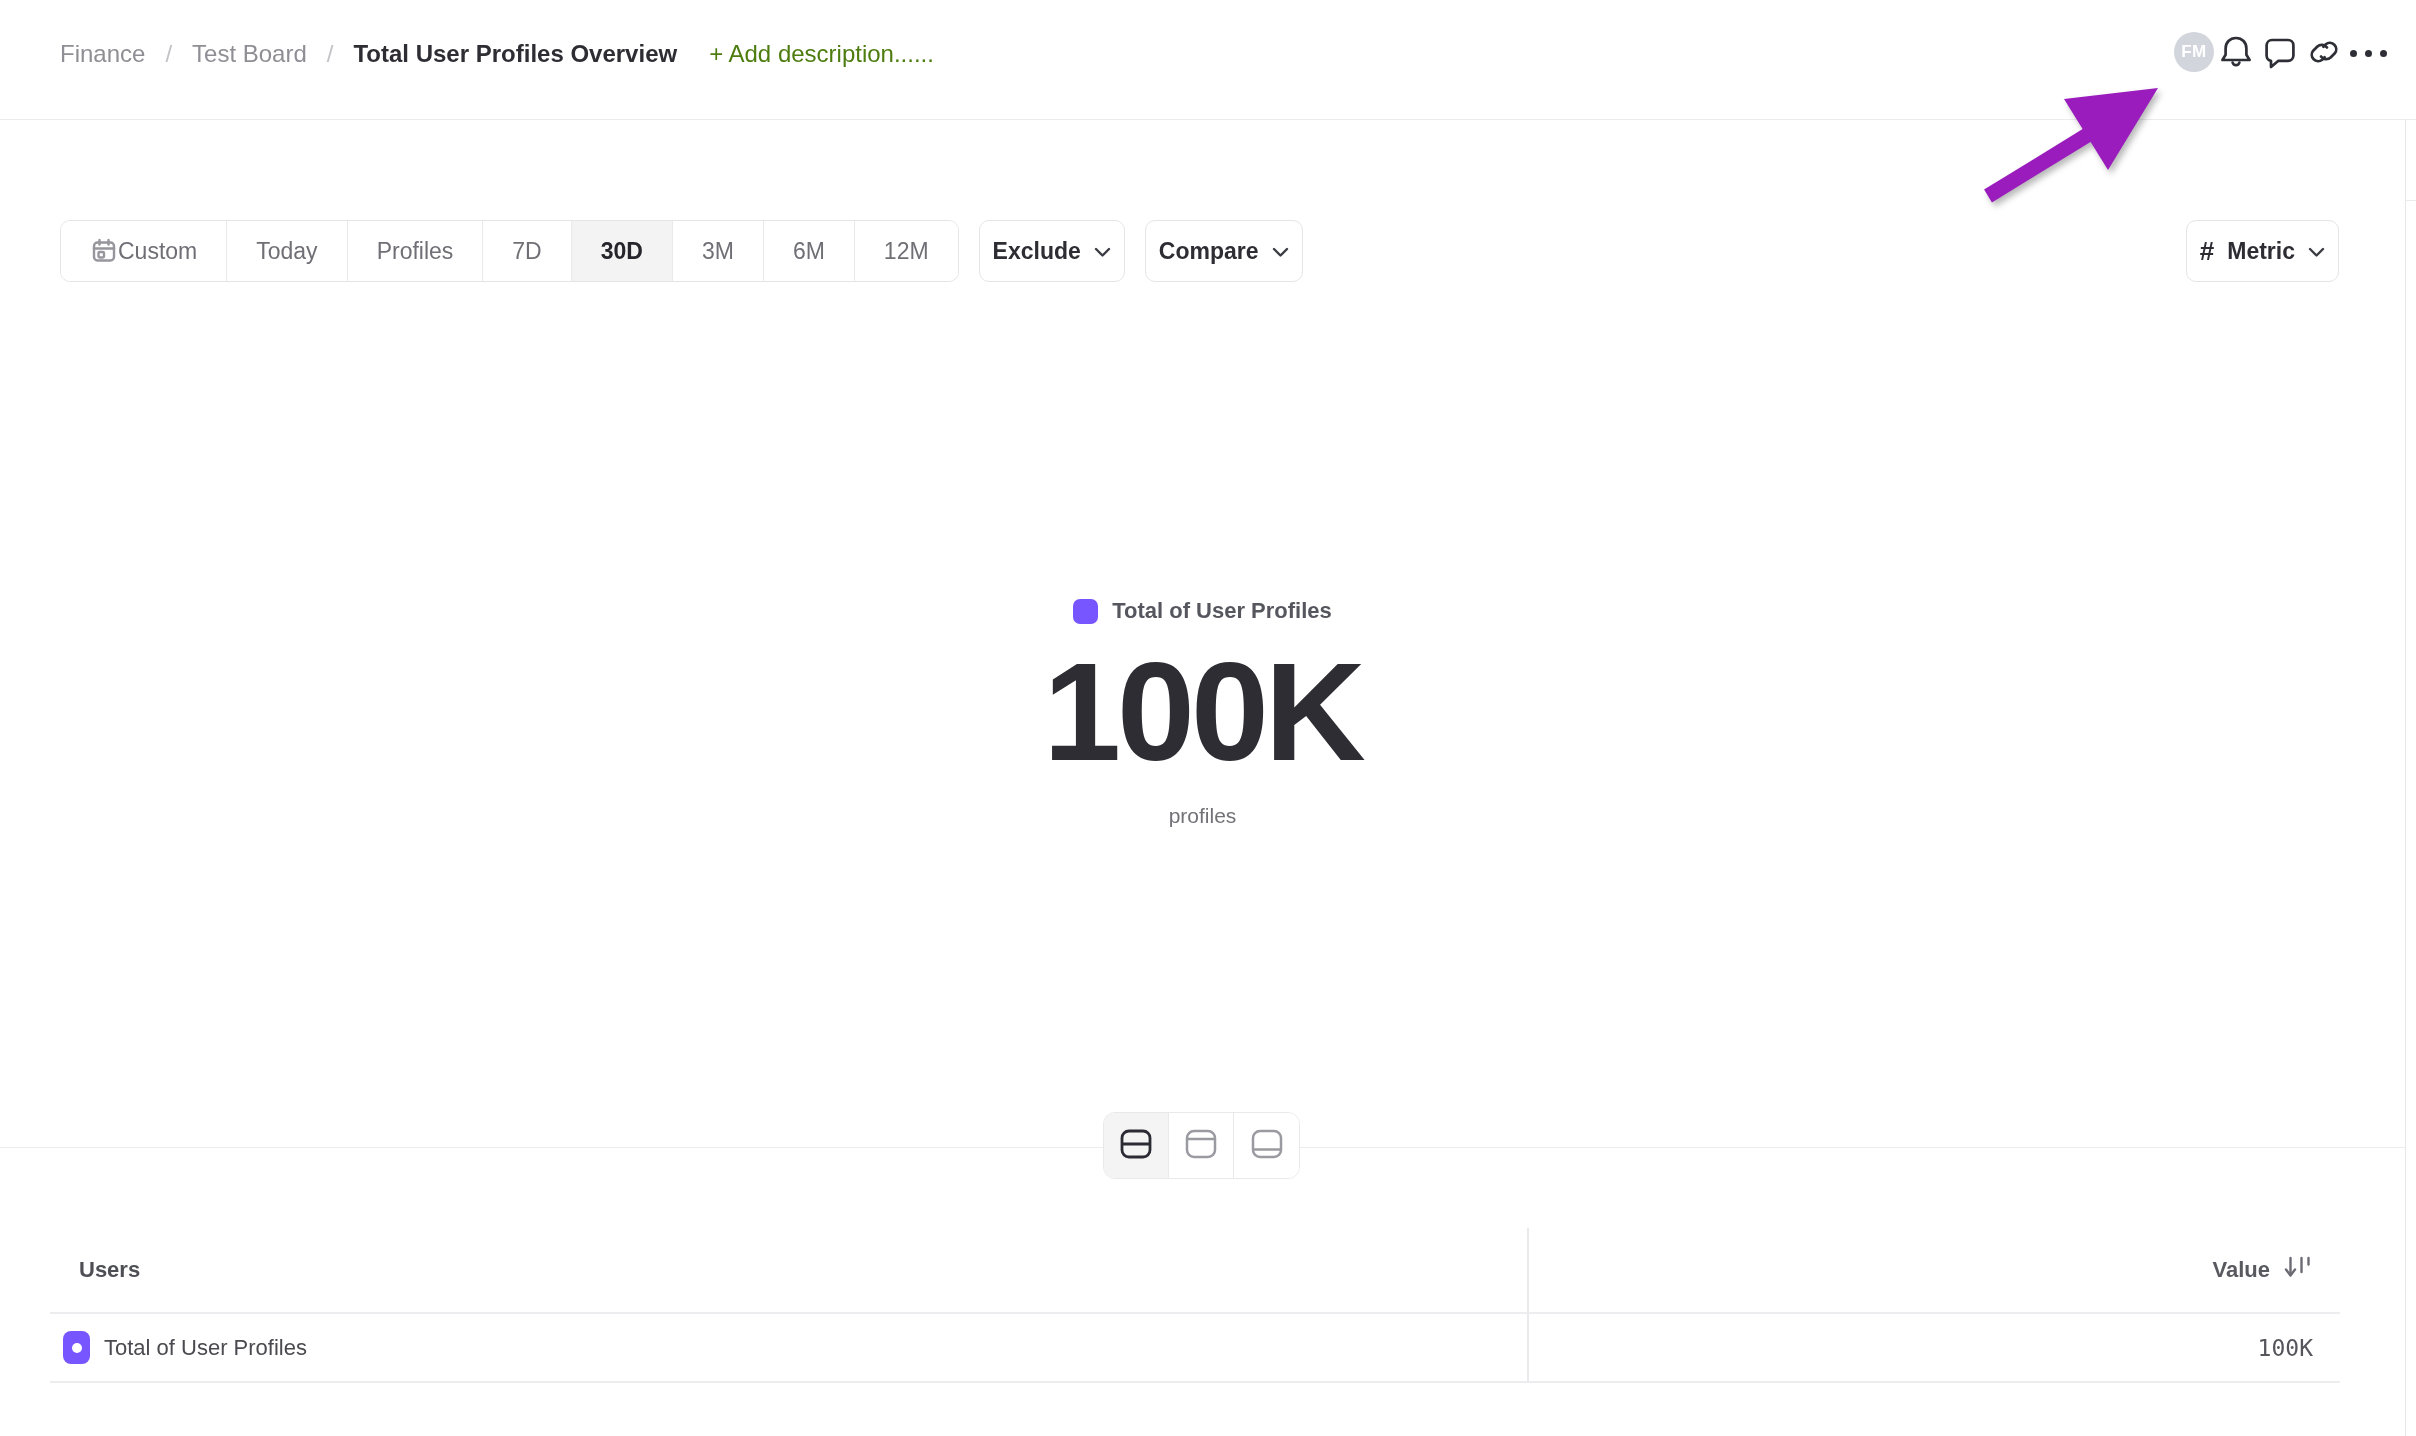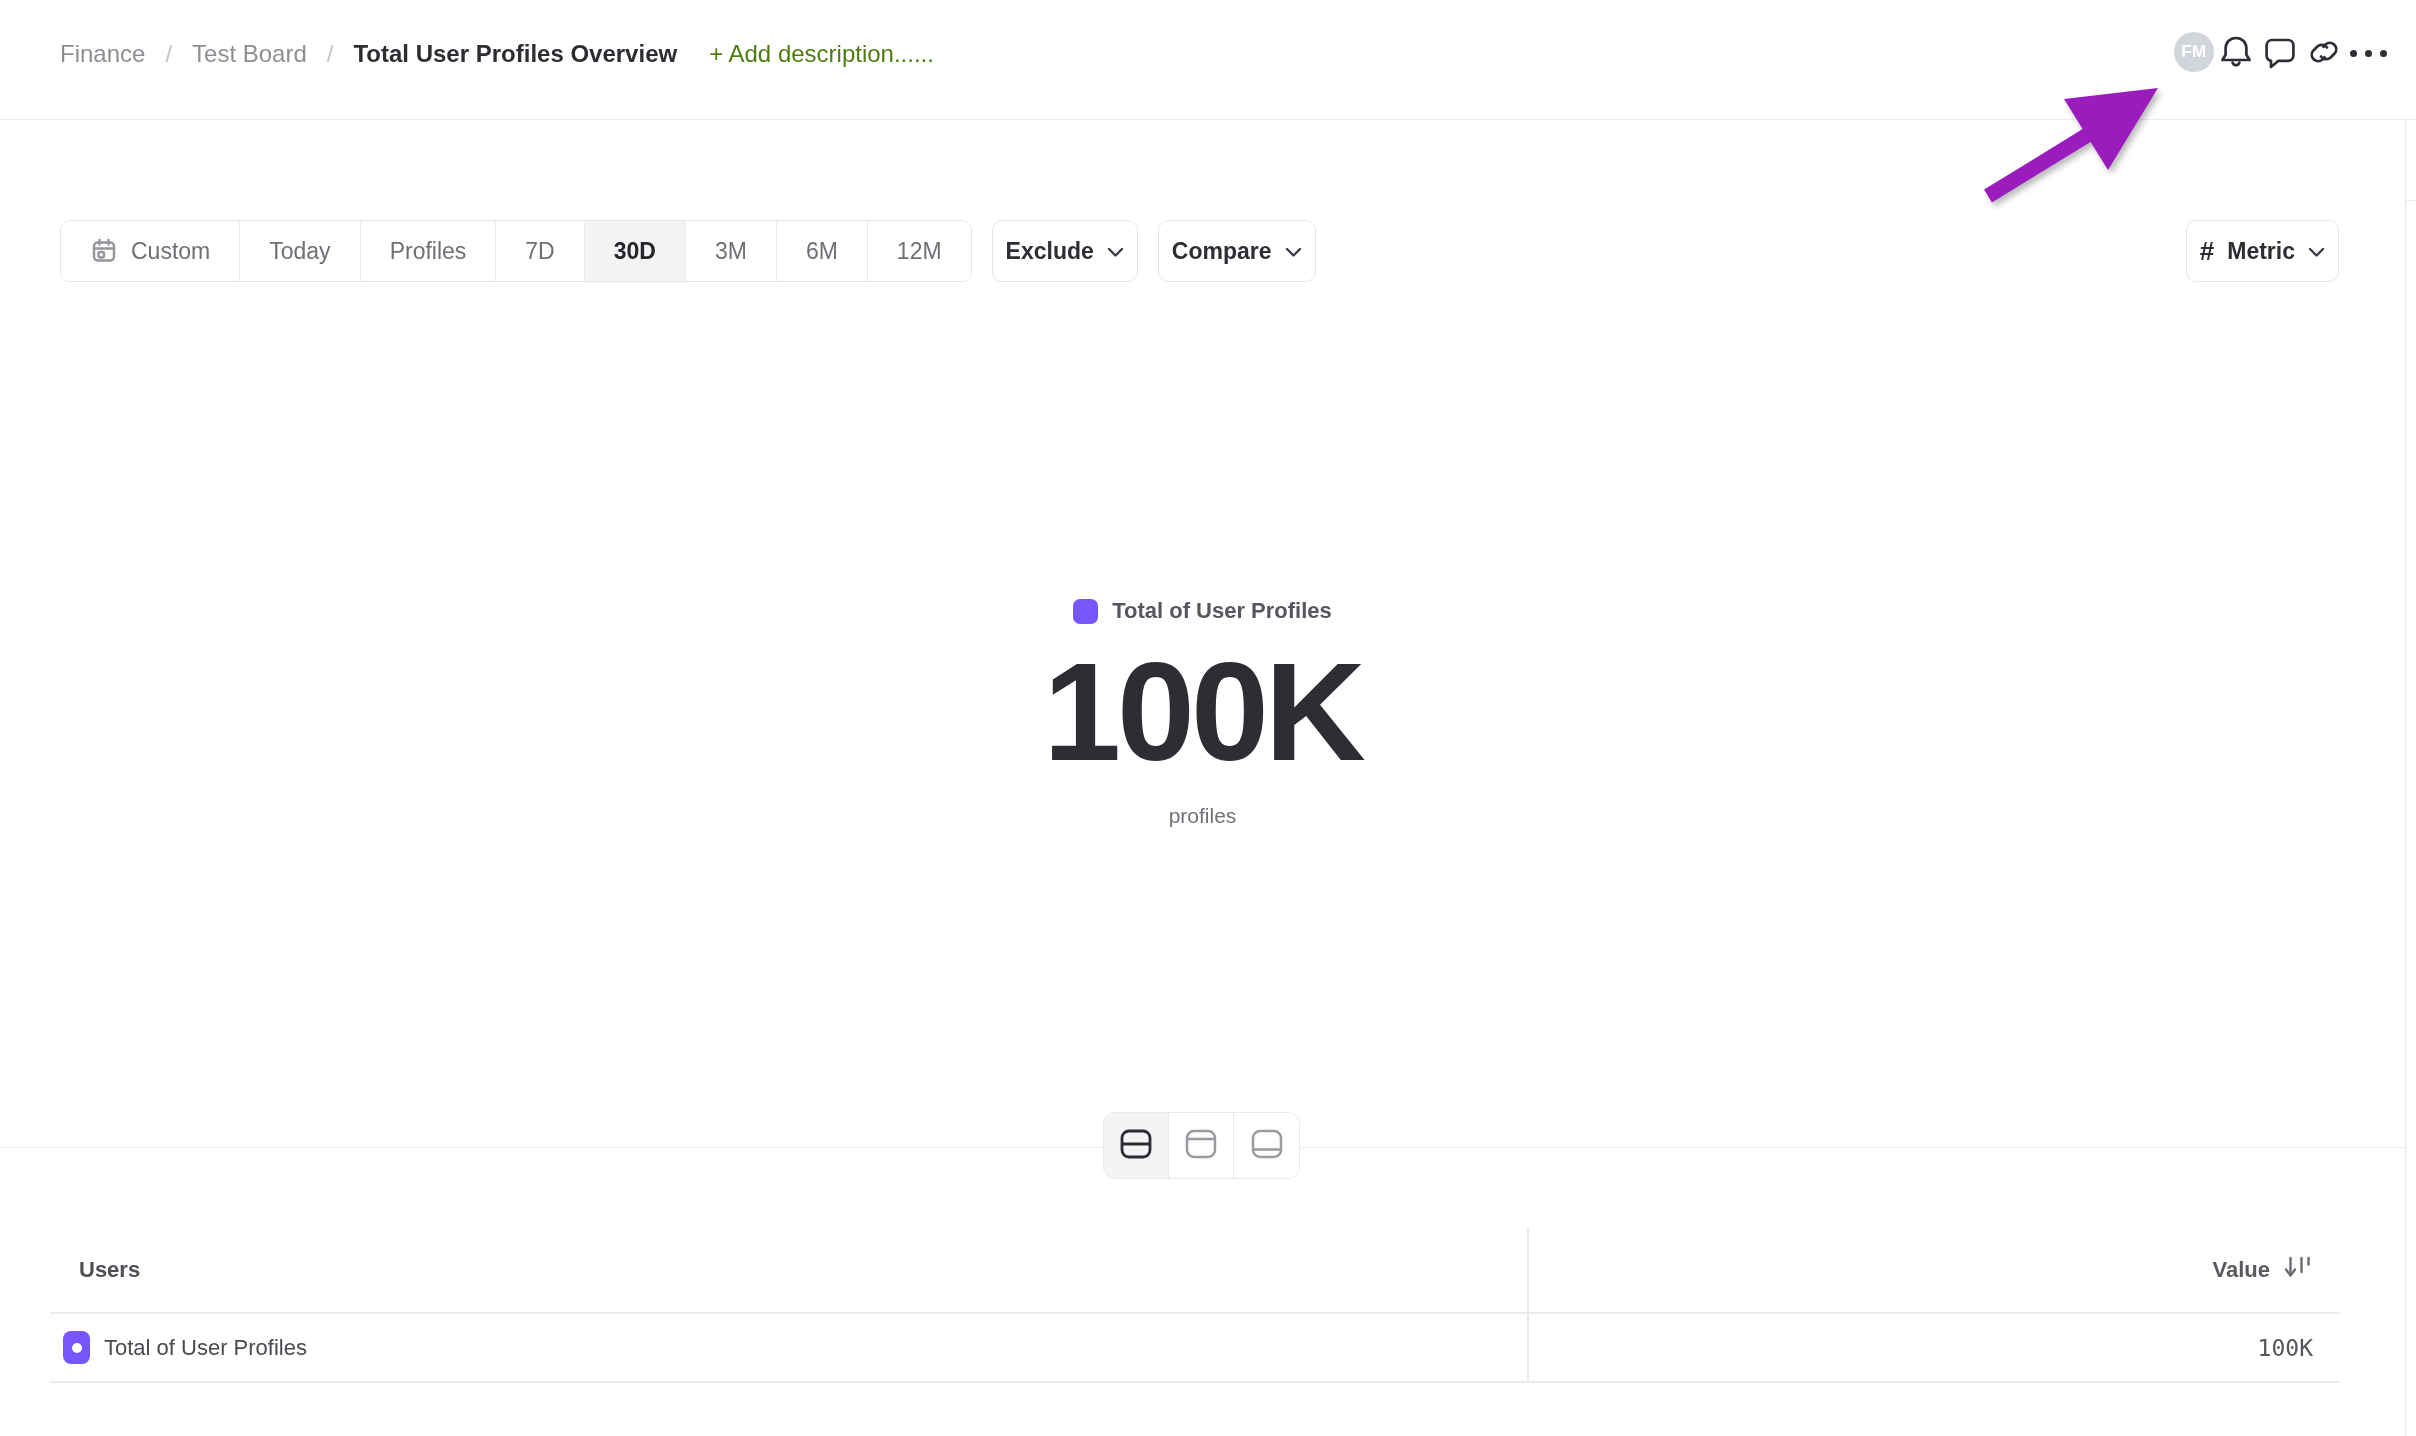--- a/index.html
+++ b/index.html
@@ -27,21 +27,21 @@
 
   
   .annotation-arrow { position:absolute; left:1948px; top:68px; z-index:9; pointer-events:none; }
   .annotation-arrow svg { filter:drop-shadow(3px 4px 3px rgba(0,0,0,.28)); }
 
   
   .toolbar { position:absolute; top:220px; left:60px; right:77px; height:62px;
              display:flex; align-items:stretch; }
   .date-group { display:flex; border:1px solid #e5e5e8; border-radius:10px; overflow:hidden; background:#fff; }
   .date-btn { border:none; background:#fff; font-family:inherit; font-size:23px; color:#6f6f76;
-              padding:0 29px; display:flex; align-items:center; gap:13px; cursor:pointer;
+              padding:0 29px; display:flex; align-items:center; gap:0; cursor:pointer;
               border-right:1px solid #e9e9ec; white-space:nowrap; }
   .date-btn:last-child { border-right:none; }
   .date-btn.active { background:#f3f3f4; color:#25252b; font-weight:700; }
   .cal-icon { display:flex; }
   .pill-btn { border:1px solid #e5e5e8; background:#fff; border-radius:10px; font-family:inherit;
               font-size:23px; font-weight:700; color:#2d2d33; padding:0 13px; margin-left:20px;
               display:flex; align-items:center; gap:13px; cursor:pointer; white-space:nowrap; }
   .metric-btn { margin-left:auto; }
   .hash { font-size:26px; font-weight:700; color:#2d2d33; }
   .chev { display:flex; margin-top:2px; }

